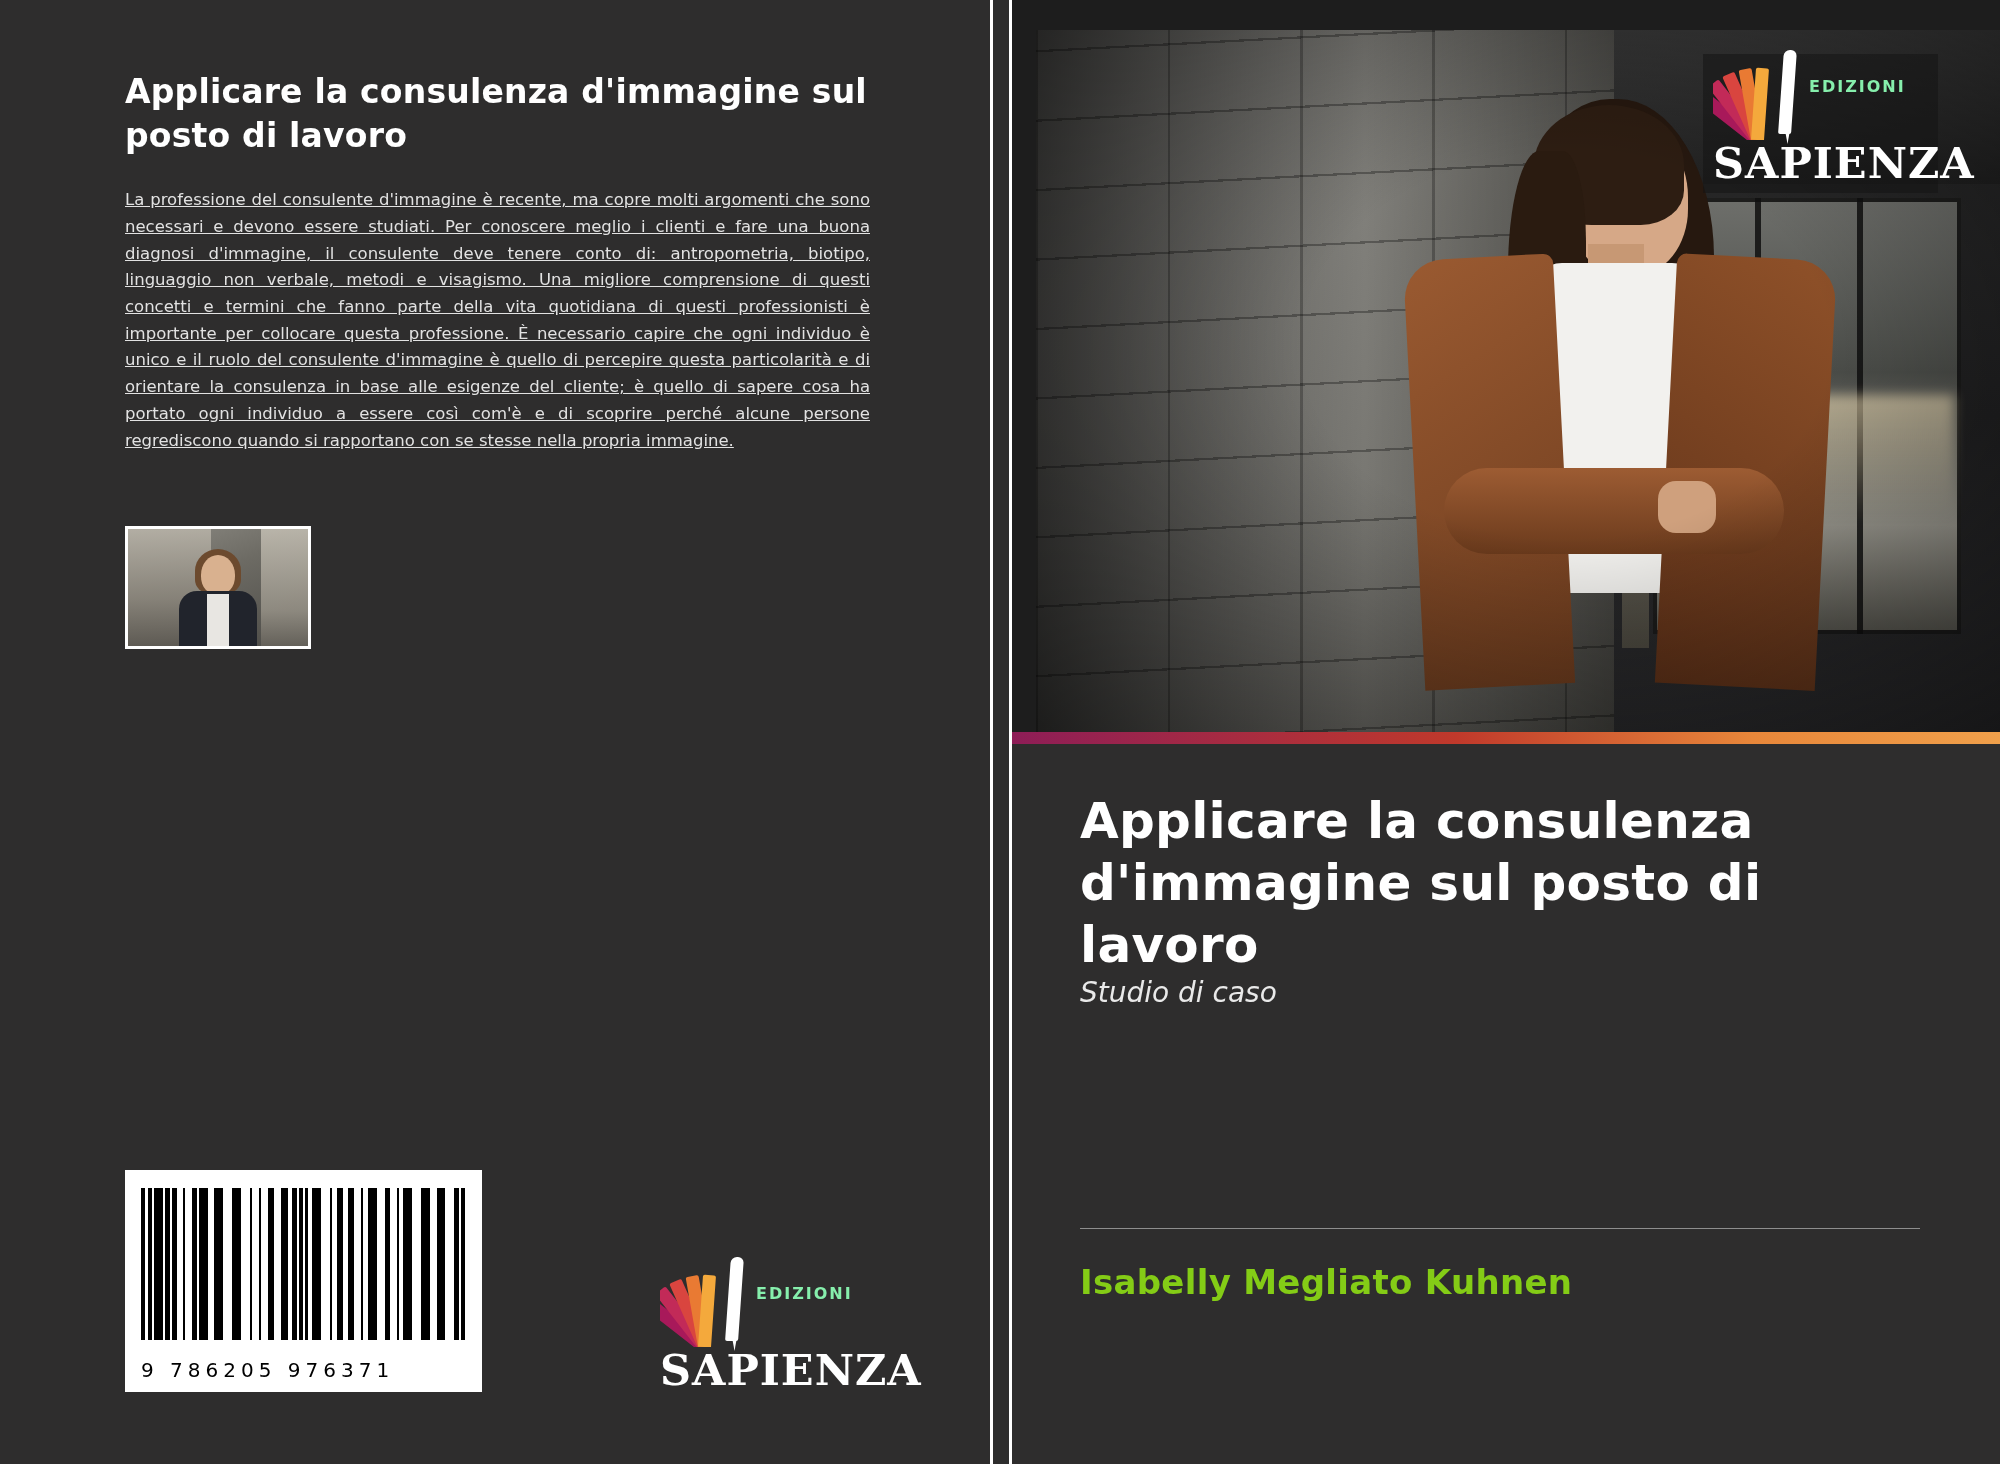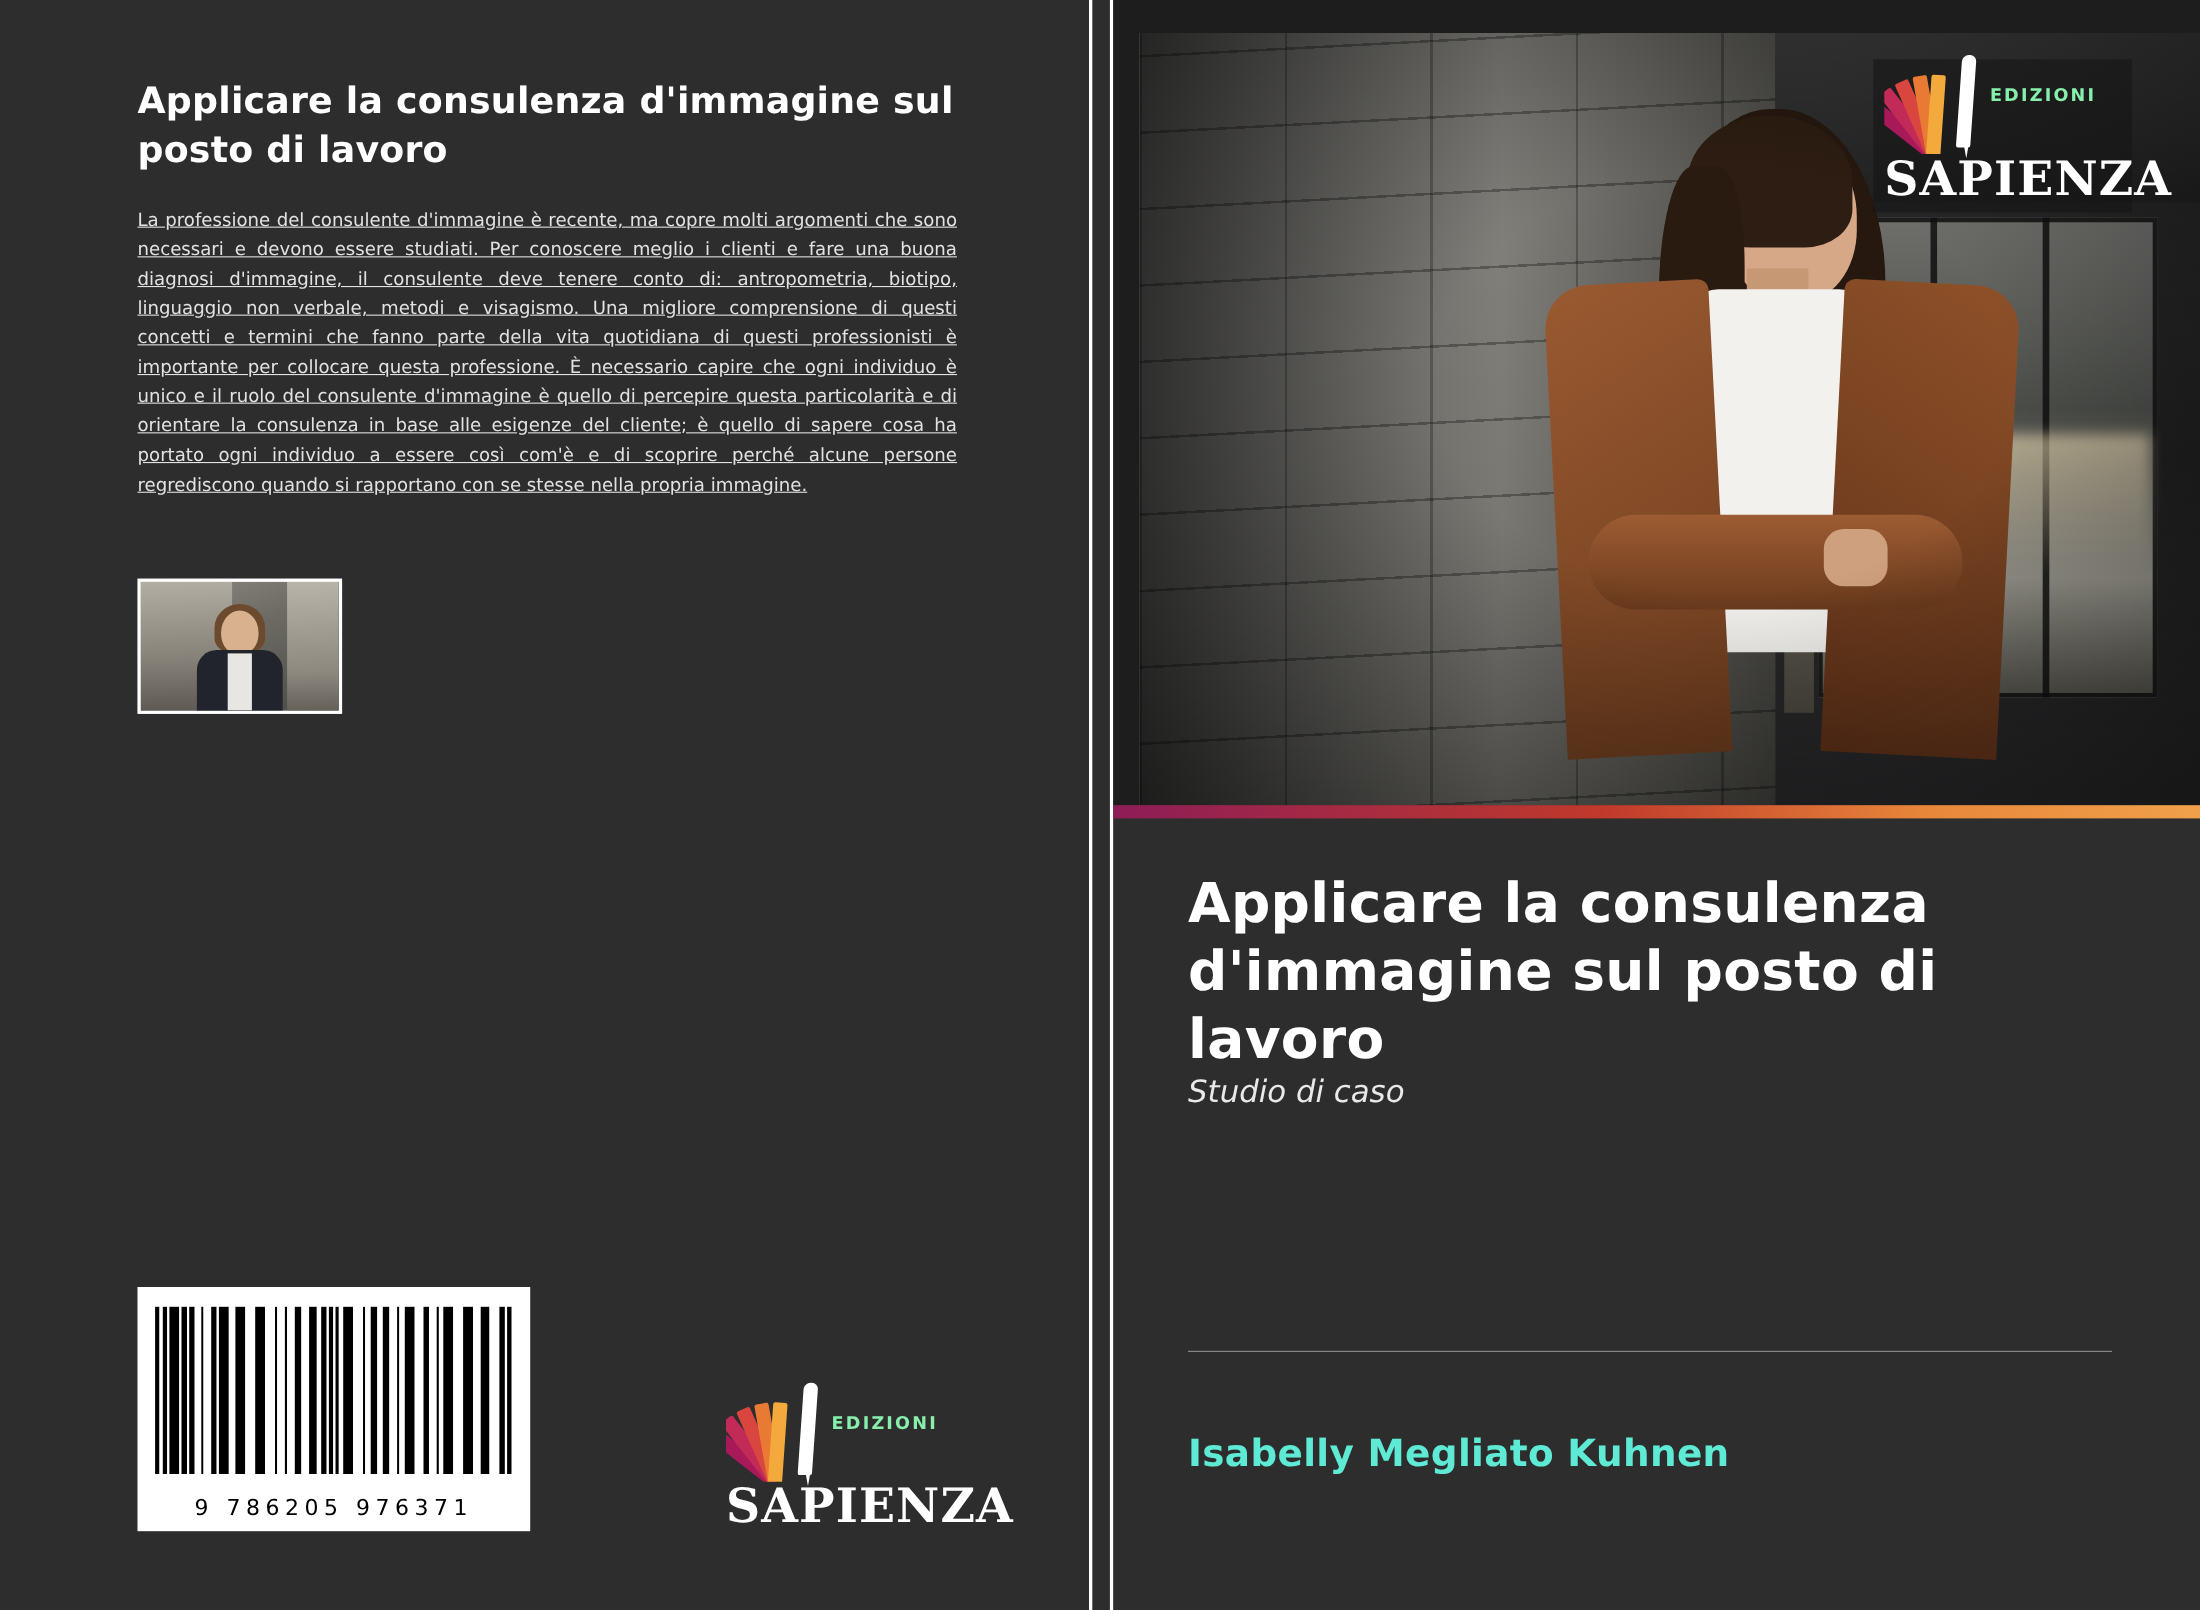--- a/index.html
+++ b/index.html
@@ -135,21 +135,21 @@
     display: flex;
     align-items: stretch;
     gap: 0;
   }
   .barcode-bars i {
     display: block;
     background: #000;
     height: 100%;
   }
   .barcode-digits {
-    text-align: center;
+    text-align: left;
     font-family: "DejaVu Sans", sans-serif;
     font-size: 20px;
     letter-spacing: 5px;
     color: #000;
     padding-bottom: 2px;
   }
 
   
   .sap-logo {
     width: 225px;
@@ -395,25 +395,24 @@
   }
   .front-rule {
     position: absolute;
     left: 68px; top: 1228px;
     width: 840px; height: 1px;
     background: #8e8e8e;
   }
   .front-author {
     position: absolute;
     left: 68px; top: 1262px;
-    color: #5eead4;
+    color: #84cc16;
     font-size: 34px;
     font-weight: bold;
     letter-spacing: .3px;
-    margin-top: 40px;
   }
   
   .front-logo {
     position: absolute;
     right: 62px;
     top: 54px;
     width: 235px;
     background: rgba(20,20,20,.55);
     padding: 8px 10px;
     box-sizing: border-box;

